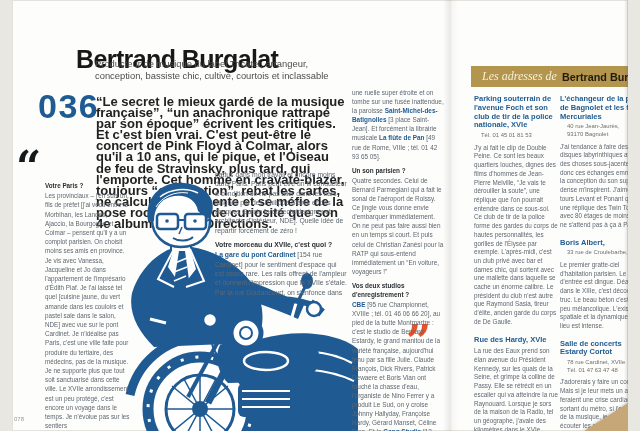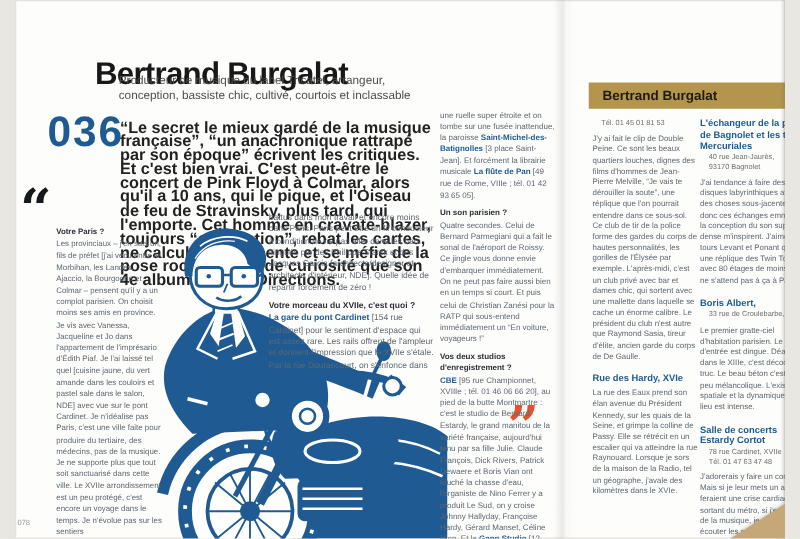--- a/index.html
+++ b/index.html
@@ -152,25 +152,27 @@
     </g>
   </svg>
 
   <div class="abs pagenum">078</div>
 
   <div class="abs gutter"></div>
   <div class="abs right-edge"></div>
   <div class="abs corner-fold"></div>
 
   <div class="abs banner">
+    <span class="banner-prefix">Les adresses de</span>
     <span class="banner-name">Bertrand Burgalat</span>
   </div>
 
   <div class="abs rcol rcol1">
     <div class="entry">
+      <h3>Parking souterrain de l'avenue Foch et son club de tir de la police nationale, XVIe</h3>
       <div class="addr">Tél. 01 45 01 81 53</div>
       <p class="body">J'y ai fait le clip de Double Peine. Ce sont les beaux quartiers louches, dignes des films d'hommes de Jean-Pierre Melville, “Je vais te dérouiller la soute”, une réplique que l'on pourrait entendre dans ce sous-sol. Ce club de tir de la police forme des gardes du corps de hautes personnalités, les gorilles de l'Élysée par exemple. L'après-midi, c'est un club privé avec bar et dames chic, qui sortent avec une mallette dans laquelle se cache un énorme calibre. Le président du club n'est autre que Raymond Sasia, tireur d'élite, ancien garde du corps de De Gaulle.</p>
     </div>
     <div class="entry">
       <h3>Rue des Hardy, XVIe</h3>
       <p class="body">La rue des Eaux prend son élan avenue du Président Kennedy, sur les quais de la Seine, et grimpe la colline de Passy. Elle se rétrécit en un escalier qui va atteindre la rue Raynouard. Lorsque je sors de la maison de la Radio, tel un géographe, j'avale des kilomètres dans le XVIe.</p>
     </div>
   </div>
 
   <div class="abs rcol rcol2">

